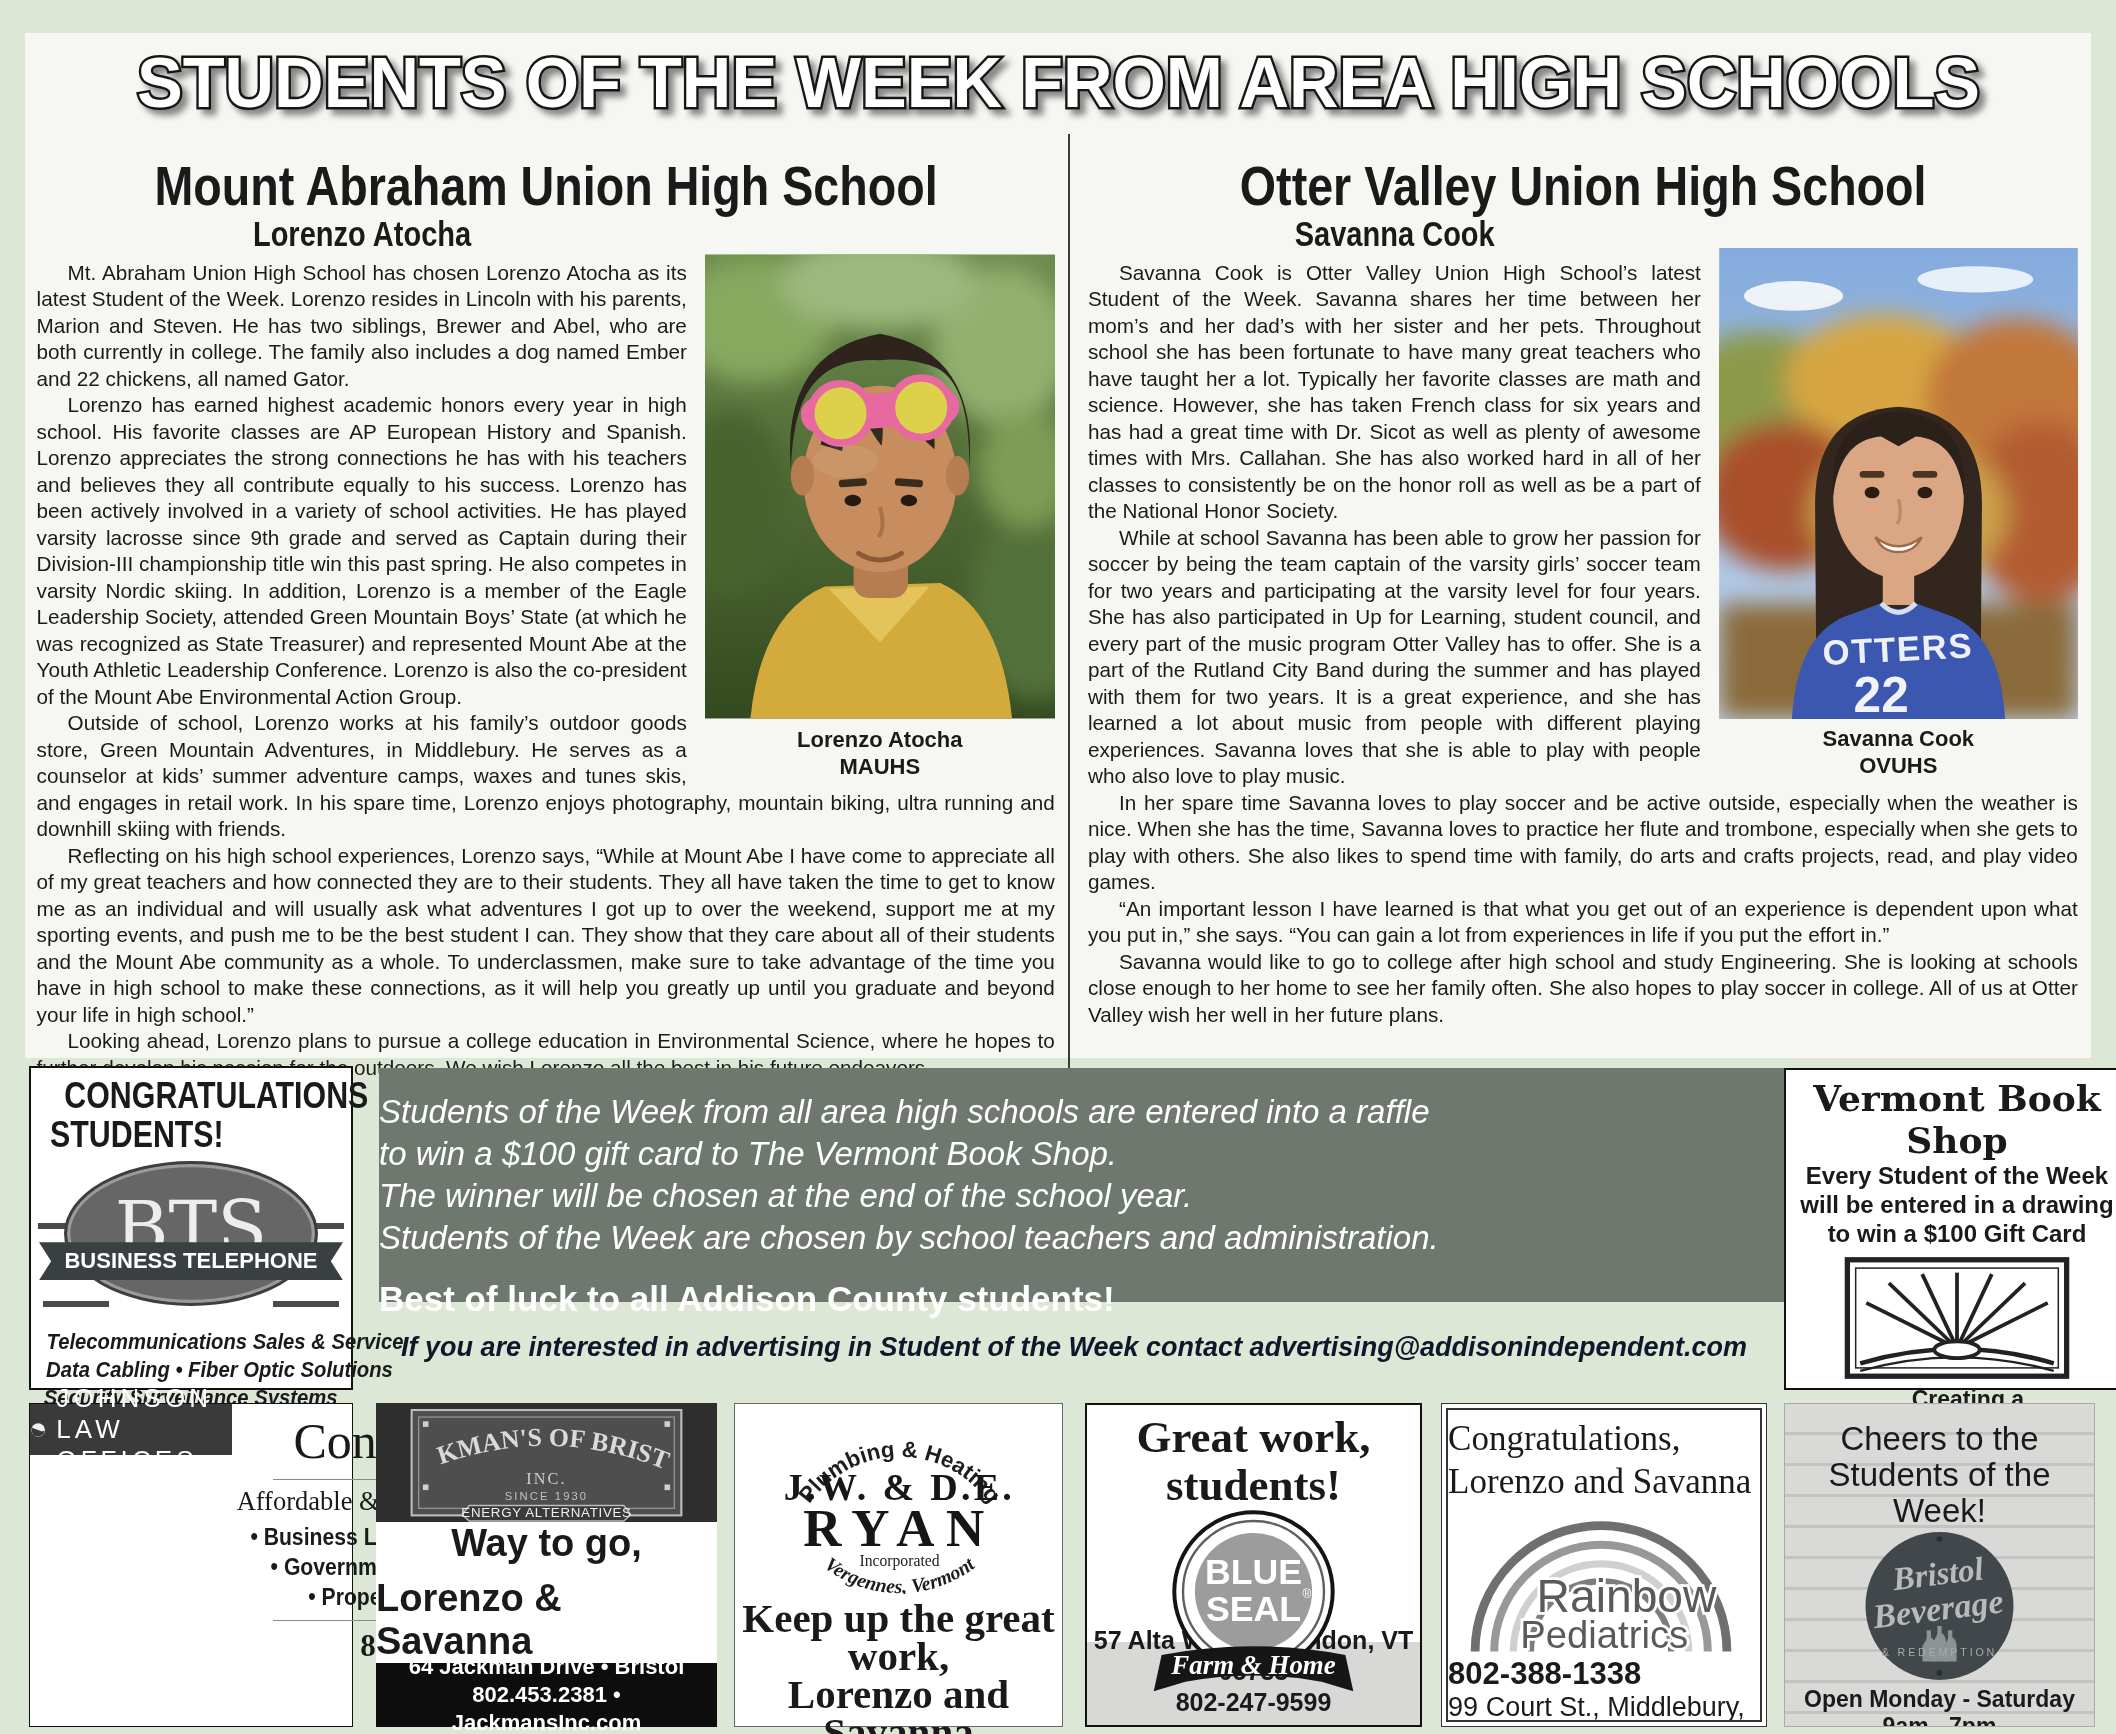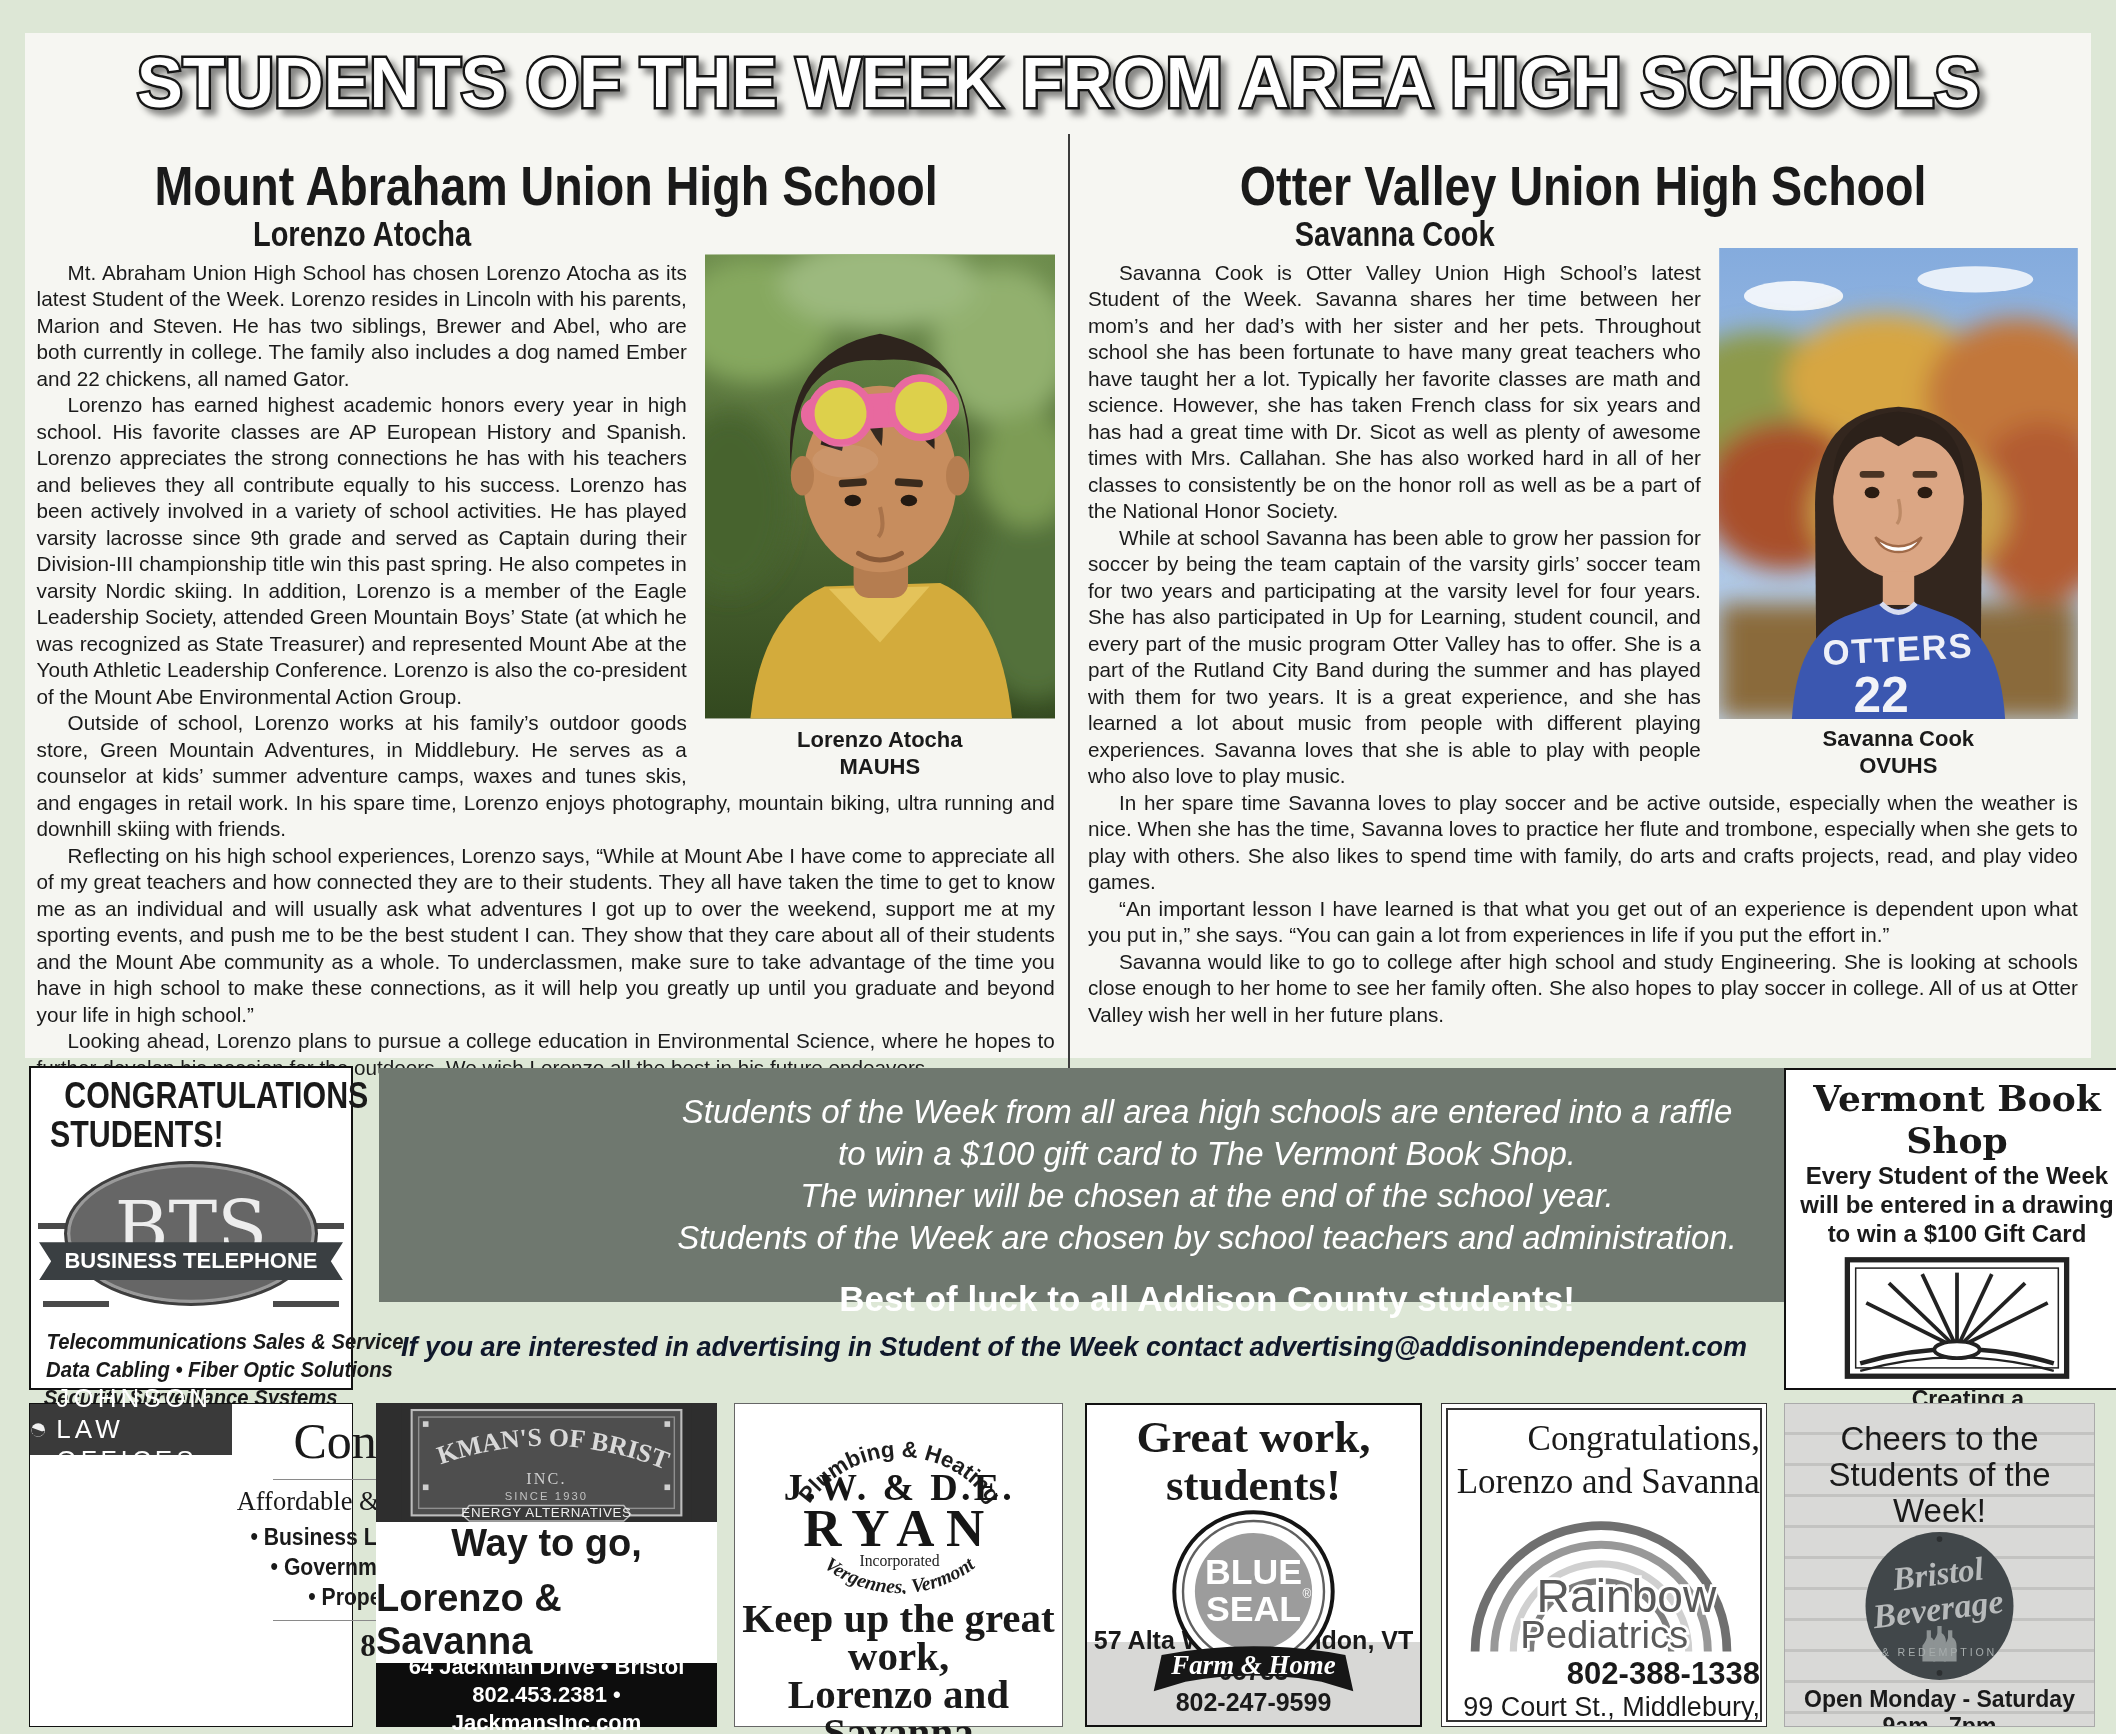--- a/index.html
+++ b/index.html
@@ -34,21 +34,21 @@
   .bts-oval span{font-family:"DejaVu Serif",serif;font-size:73px;color:#ededed;margin-top:-11.6px;}
   .bts-dash{position:absolute;top:64px;width:43px;height:5.8px;background:#4a4a4a;}
   .bts-dash.l{left:6.6px;} .bts-dash.r{right:6.6px;}
   .bts-dash2{position:absolute;top:142px;width:66px;height:5.8px;background:#4a4a4a;}
   .bts-dash2.l{left:11.6px;} .bts-dash2.r{right:11.6px;}
   .bts-ribbon{position:absolute;left:50%;transform:translateX(-50%);top:83px;width:304px;height:38px;background:#3a3f42;color:#fff;font-weight:bold;font-size:22px;line-height:38px;text-align:center;clip-path:polygon(0 0,100% 0,96% 50%,100% 100%,0 100%,4% 50%);}
   .bts-services{margin-top:3.3px;text-align:center;font-style:italic;font-weight:bold;font-size:22px;line-height:28px;}
   .bts-names{margin-top:6.6px;text-align:center;font-weight:bold;font-size:26px;}
   .bts-contact{margin-top:1.7px;text-align:center;font-weight:bold;font-size:26px;}
   
-  .ad-raffle{left:379px;top:1068px;width:1656px;height:234px;background:#6f786f;border:none;color:#fff;text-align:center;padding-top:23px;}
+  .ad-raffle{left:379px;top:1068px;width:1656px;height:234px;background:#6f786f;border:none;color:#fff;text-align:left;padding-top:23px;}
   .raffle-line{font-style:italic;font-size:33px;line-height:42px;}
   .raffle-bold{margin-top:20px;font-weight:bold;font-size:35px;}
   .ad-note{left:379px;top:1332px;width:1390px;background:transparent;text-align:center;font-weight:bold;font-style:italic;font-size:27px;color:#0f172a;}
   
   .ad-vbs{left:1784px;top:1068px;width:346px;height:322px;border:2.5px solid #111;padding-top:6.6px;}
   .vbs-title{text-align:center;font-family:"DejaVu Serif",serif;font-weight:bold;font-size:36px;letter-spacing:0px;}
   .vbs-lines{text-align:center;font-weight:bold;font-size:24px;line-height:29px;}
   .vbs-book{display:block;margin:8.3px auto 0 auto;}
   .vbs-bottom{display:flex;align-items:center;justify-content:center;gap:11.6px;margin-top:6.6px;}
   .vbs-initials{font-family:"Liberation Serif",serif;font-weight:bold;font-size:56px;letter-spacing:1.7px;}
@@ -77,21 +77,21 @@
   .ry-phone{font-family:"Liberation Serif",serif;font-size:35px;margin-top:8.3px;}
   .ry-loc{font-family:"Liberation Serif",serif;font-size:31px;margin-top:1.7px;}
   
   .ad-blueseal{left:1085px;top:1403px;width:337px;height:324px;border:2.5px solid #111;text-align:center;overflow:hidden;}
   .bs-title{font-family:"Liberation Serif",serif;font-weight:bold;font-size:45px;line-height:48px;margin-top:8.3px;}
   .bs-band{position:absolute;left:0;right:0;bottom:0;height:83px;background:#d8d8d6;}
   .bs-addr{position:absolute;left:0;right:0;bottom:6.6px;font-weight:bold;font-size:25px;line-height:31px;text-align:center;}
   .bs-logo{position:relative;z-index:2;margin-top:-3.3px;}
   
   .ad-rainbow{left:1441px;top:1403px;width:326px;height:324px;border:1.7px solid #333;padding:4.1px;}
-  .rb-inner{border:2.5px solid #333;height:100%;box-sizing:border-box;text-align:right;overflow:hidden;}
+  .rb-inner{border:2.5px solid #333;height:100%;box-sizing:border-box;text-align:left;overflow:hidden;}
   .rb-congrats{font-family:"Liberation Serif",serif;font-size:35px;line-height:43px;margin-top:6.6px;}
   .rb-phone{font-weight:bold;font-size:31px;margin-top:-1.7px;}
   .rb-addr{font-size:27px;margin-top:0px;}
   
   .ad-bristol{left:1784px;top:1403px;width:311px;height:324px;border:1.7px solid #aaa;background:repeating-linear-gradient(180deg,#d9d9d7 0px,#d9d9d7 28px,#c3c3c1 28px,#c3c3c1 31px);text-align:center;overflow:hidden;}
   .bb-title{font-weight:normal;font-size:33px;line-height:36px;margin-top:17px;}
   .bb-foot{font-weight:bold;font-size:23px;line-height:27px;margin-top:0px;}
 </style>
 </head>
 <body>

